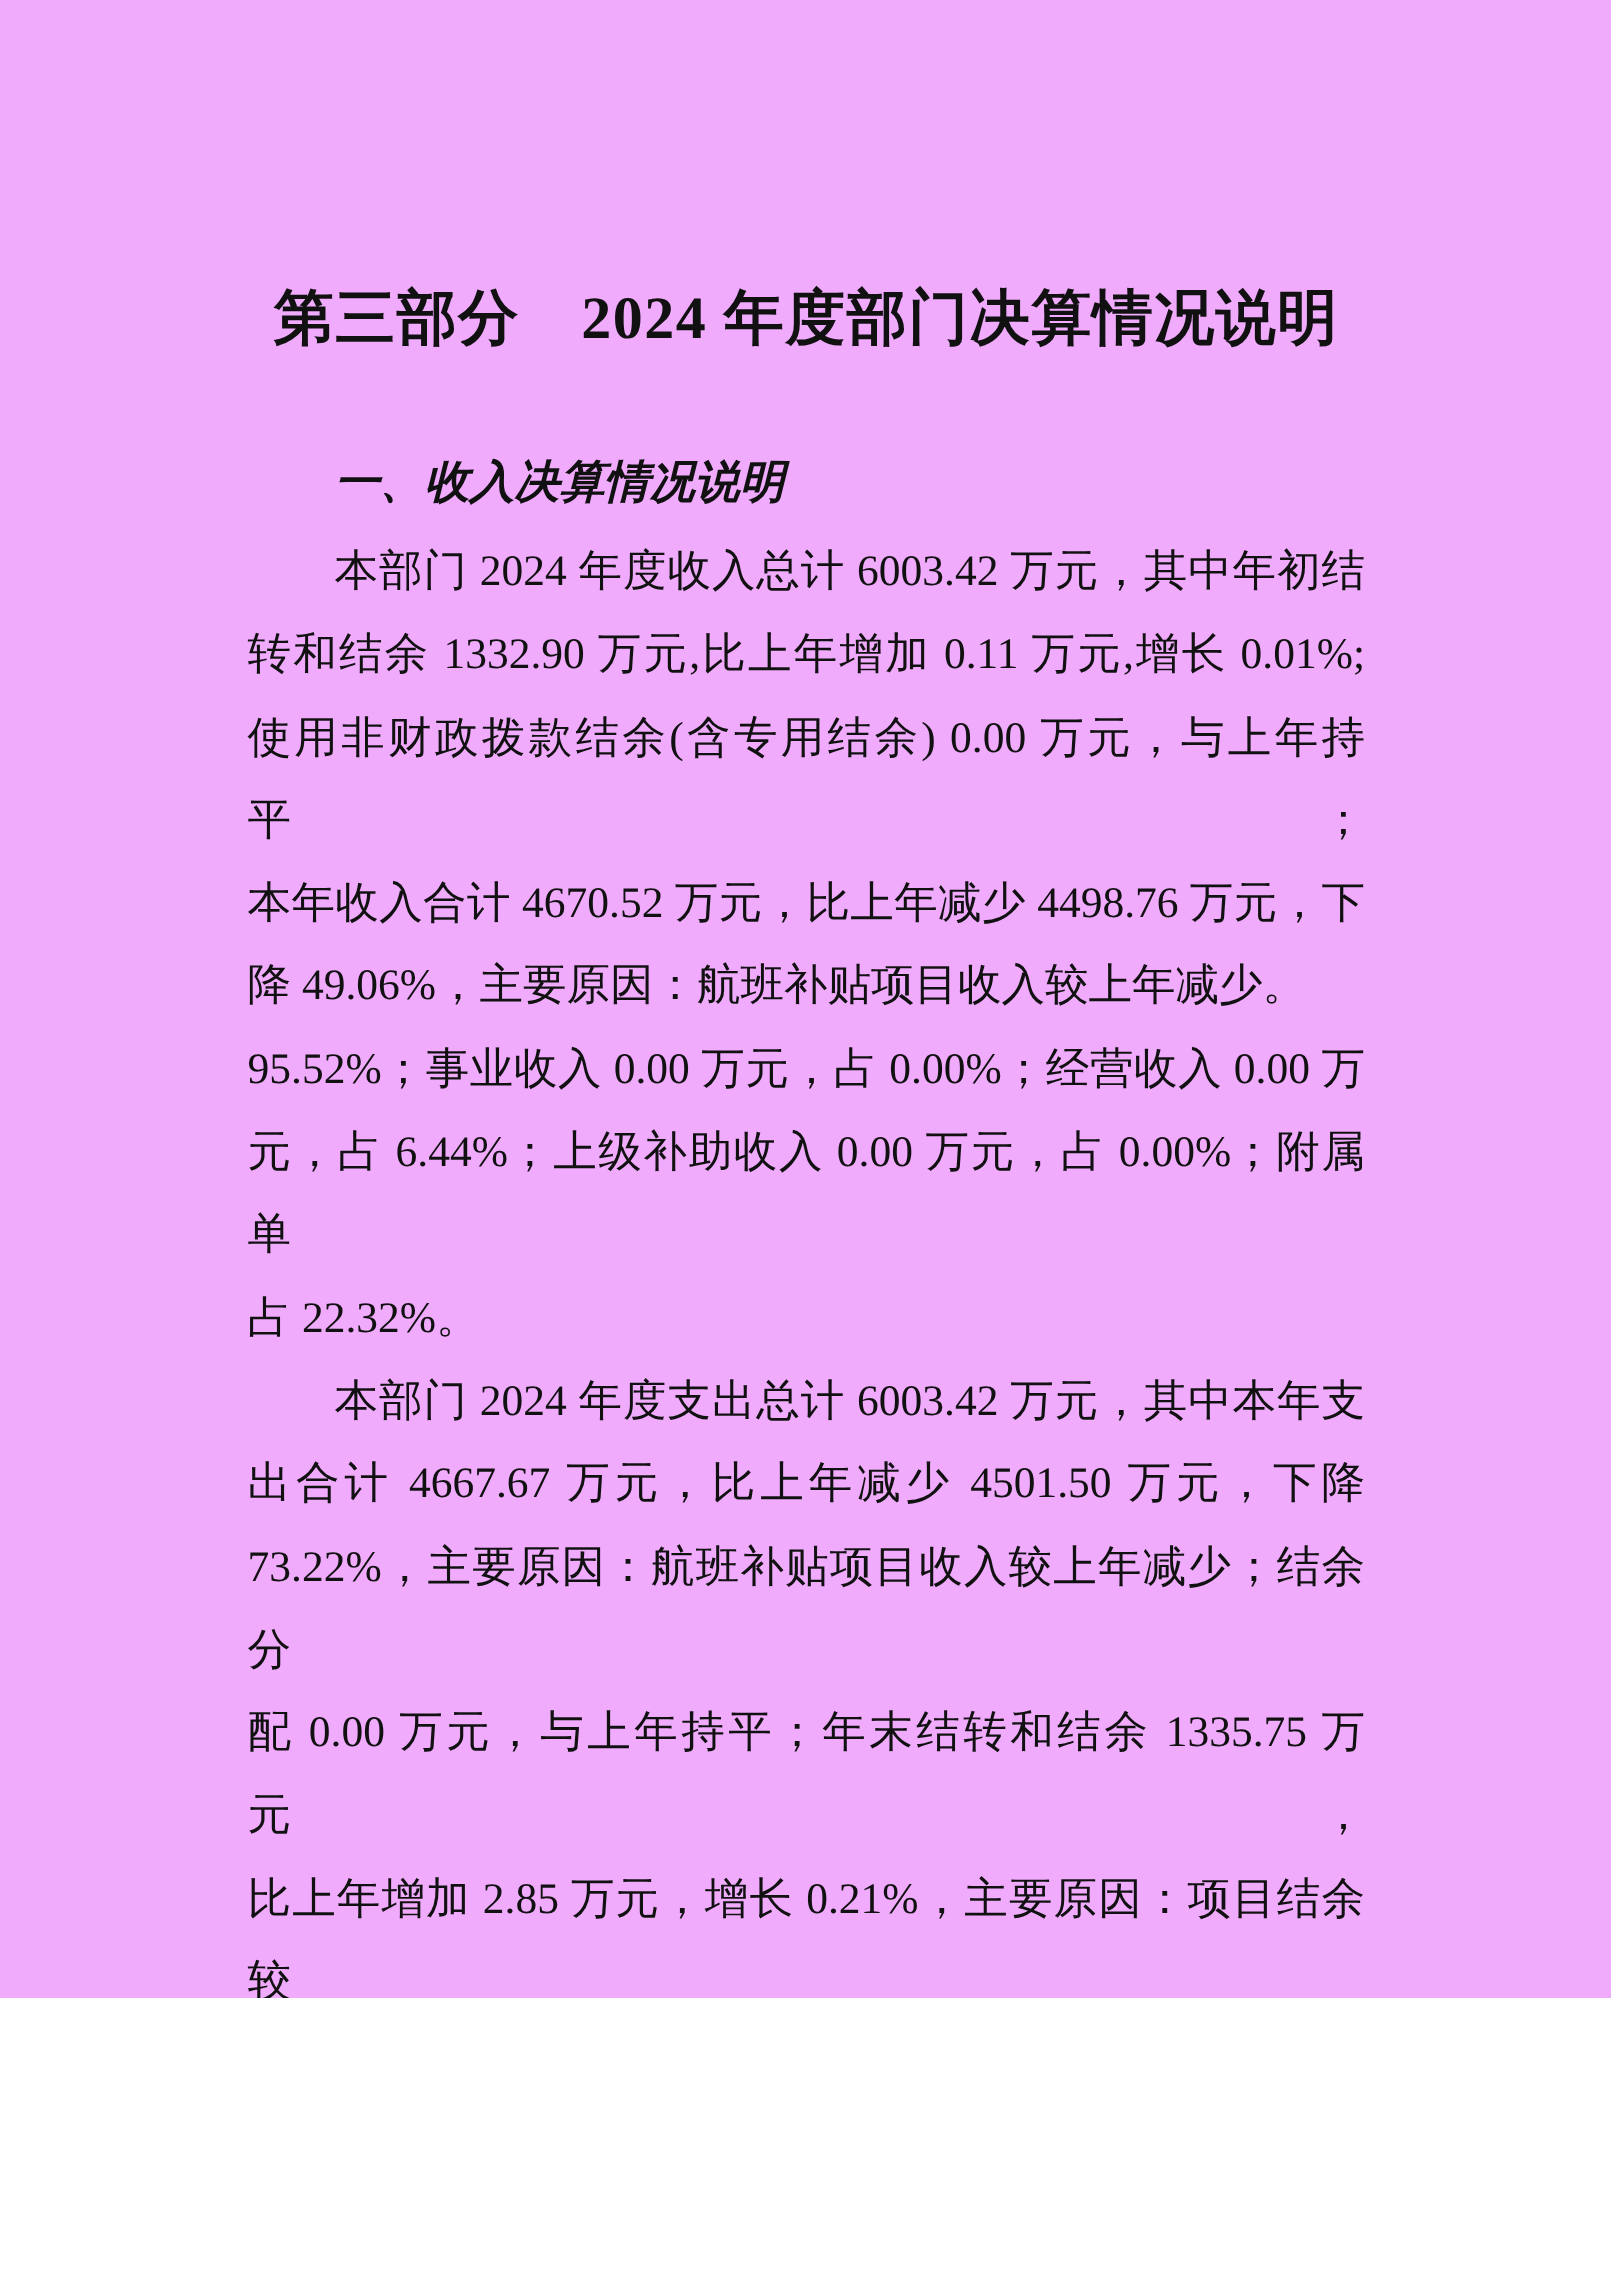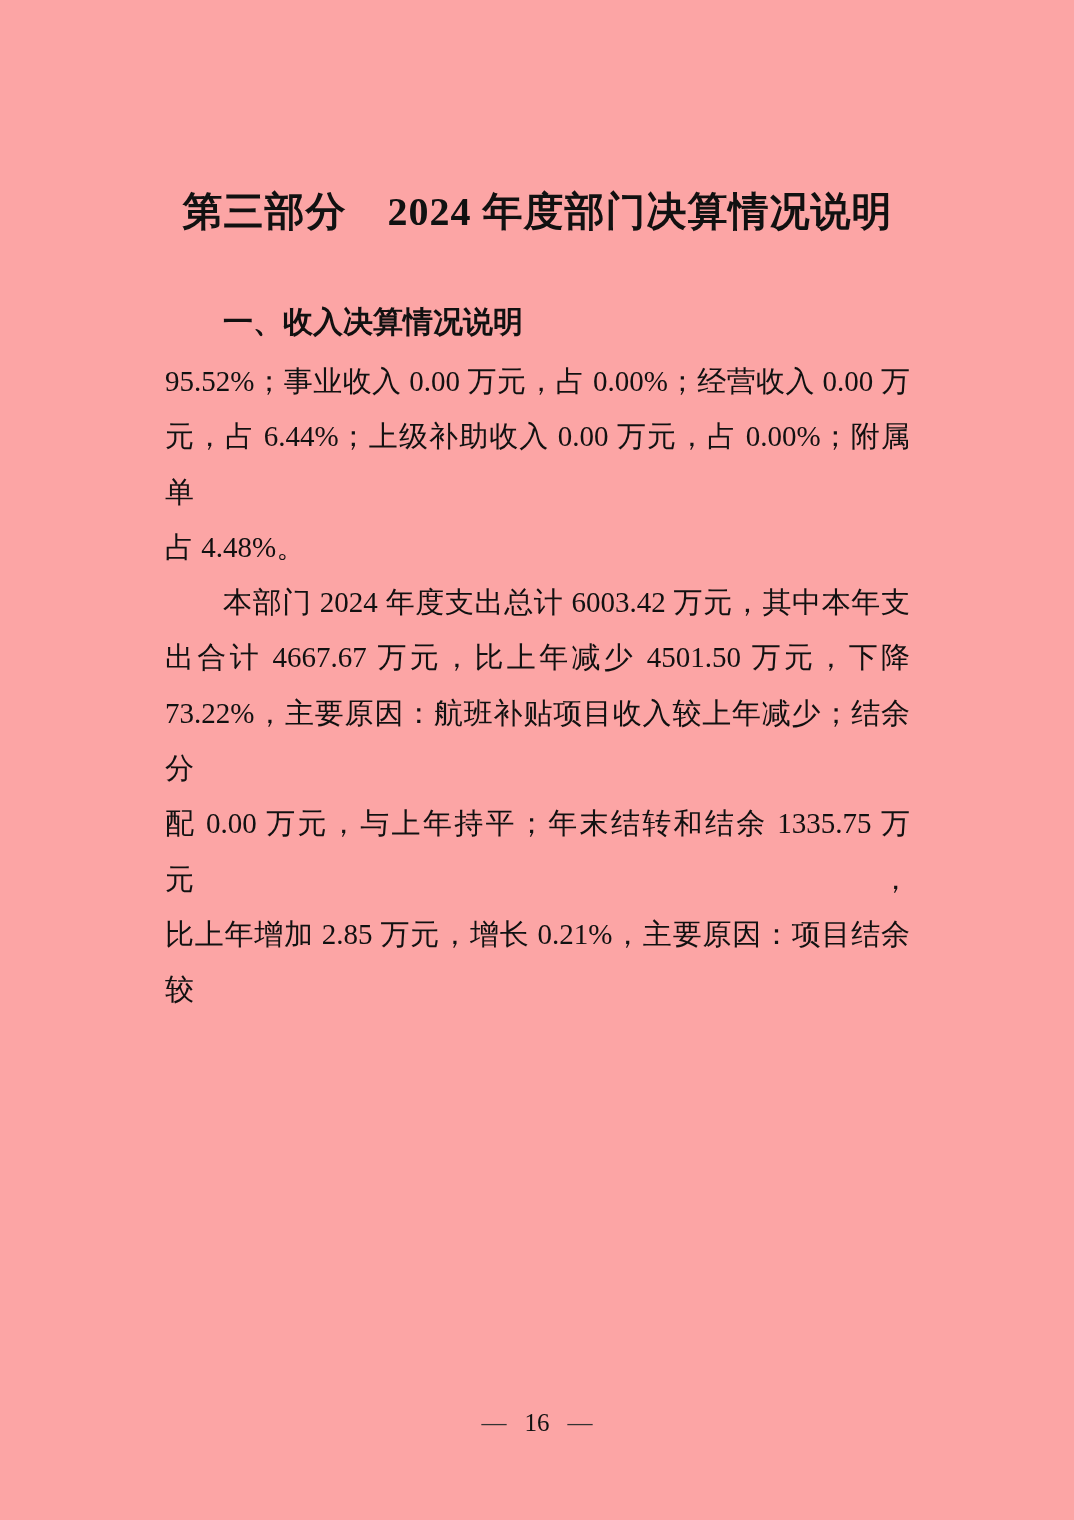--- a/index.html
+++ b/index.html
@@ -2,25 +2,25 @@
 <html><head>
 <meta charset="utf-8">
 <style>
   html, body {
     margin: 0;
     padding: 0;
     background: #ffffff;
   }
   .page {
     width: 1074px;
-    height: 1520px;
+    height: 1332px;
     box-sizing: border-box;
     padding-top: 187px;
     position: relative;
-    background: #fca5a5;
+    background: #f0abfc;
     color: #111111;
     font-family: "Liberation Serif", "DejaVu Serif", serif;
     overflow: hidden;
   }
   .content {
     padding: 0 164px 0 165px;
   }
   .doc-title {
     font-size: 40px;
     line-height: 50px;
@@ -30,20 +30,21 @@
     margin: 0 0 57px 0;
     white-space: nowrap;
   }
   .sec-heading {
     font-family: "Liberation Sans", "DejaVu Sans", sans-serif;
     font-weight: bold;
     font-size: 30px;
     line-height: 55px;
     text-indent: 58px;
     margin: 5px 0;
+    font-style: italic;
   }
   .paragraph {
     margin: 0;
   }
   .line {
     font-size: 29px;
     line-height: 55.3px;
   }
   .indent {
     text-indent: 58px;
@@ -70,25 +71,32 @@
 </head>
 <body>
 
 <div class="page">
   <div class="content">
 
     <div class="doc-title">第三部分　2024 年度部门决算情况说明</div>
 
     <div class="sec-heading">一、收入决算情况说明</div>
 
+    <div class="paragraph">
+      <div class="line indent just">本部门 2024 年度收入总计 6003.42 万元，其中年初结</div>
+      <div class="line just">转和结余 1332.90 万元,比上年增加 0.11 万元,增长 0.01%;</div>
+      <div class="line just">使用非财政拨款结余(含专用结余) 0.00 万元，与上年持平；</div>
+      <div class="line just">本年收入合计 4670.52 万元，比上年减少 4498.76 万元，下</div>
+      <div class="line">降 49.06%，主要原因：航班补贴项目收入较上年减少。</div>
+    </div>
 
     <div class="paragraph">
       <div class="line just">95.52%；事业收入 0.00 万元，占 0.00%；经营收入 0.00 万</div>
       <div class="line just">元，占 6.44%；上级补助收入 0.00 万元，占 0.00%；附属单</div>
-      <div class="line">占 4.48%。</div>
+      <div class="line">占 22.32%。</div>
     </div>
 
 
     <div class="paragraph">
       <div class="line indent just">本部门 2024 年度支出总计 6003.42 万元，其中本年支</div>
       <div class="line just">出合计 4667.67 万元，比上年减少 4501.50 万元，下降</div>
       <div class="line just">73.22%，主要原因：航班补贴项目收入较上年减少；结余分</div>
       <div class="line just">配 0.00 万元，与上年持平；年末结转和结余 1335.75 万元，</div>
       <div class="line just">比上年增加 2.85 万元，增长 0.21%，主要原因：项目结余较</div>
 

